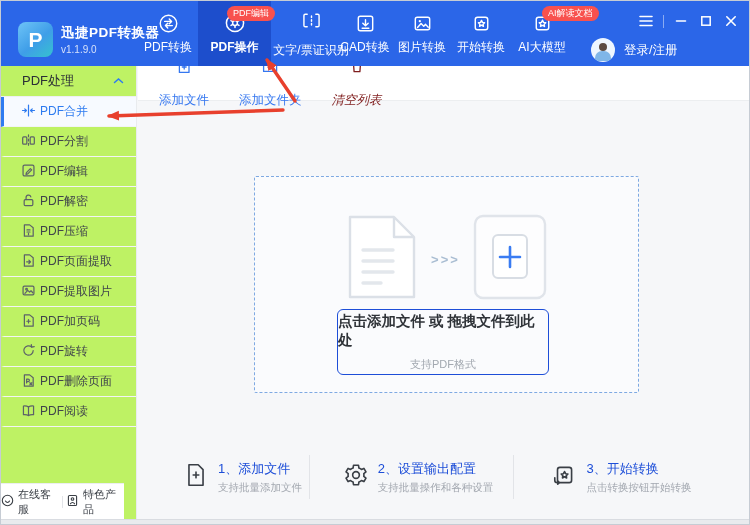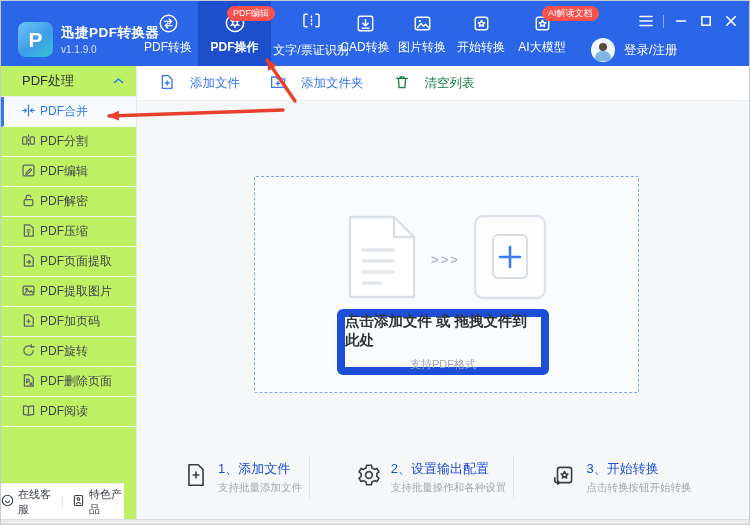--- a/index.html
+++ b/index.html
@@ -36,46 +36,46 @@
   .sidebar { position:absolute; left:0; top:65px; bottom:5px; width:136px; background:#bef264; border-right:1px solid #e9ebee; z-index:2; }
   .side-header { height:31px; display:flex; align-items:center; padding:0 12px 0 21px; border-bottom:1px solid #eef0f3;
                  font-size:13px; color:#2b2f36; font-weight:500; }
   .side-header .chev { margin-left:auto; cursor:pointer; display:flex; }
   .side-item { height:30px; display:flex; align-items:center; gap:4px; padding-left:17px; border-left:3px solid transparent;
                border-bottom:1px solid #f3f4f6; font-size:12px; color:#40454c; cursor:pointer; }
   .side-item svg { color:#5c6269; flex:0 0 auto; }
   .side-item.active { color:#2e7bf0; background:#f7faff; border-left-color:#2e7bf0; }
   .side-item.active svg { color:#2e7bf0; }
   .side-footer { position:absolute; left:0; right:12px; bottom:0; height:36px; border-top:1px solid #eceef1; background:#fff;
-                 display:flex; align-items:center; justify-content:center; gap:9px; }
+                 display:flex; align-items:center; justify-content:center; gap:3px; }
   .foot-btn { display:flex; align-items:center; gap:4px; font-size:11px; color:#3a3f46; cursor:pointer; }
   .foot-div { width:1px; height:12px; background:#e2e4e8; }
 
   
   .main { position:absolute; left:137px; top:65px; right:0; bottom:5px; background:#f6f7f9; }
   .toolbar { height:35px; background:#fff; border-bottom:1px solid #eceef0; display:flex; align-items:center; padding-left:21px; }
-  .tb-btn { display:flex; align-items:center; gap:15px; font-size:12.5px; color:#3577f0; cursor:pointer; }
+  .tb-btn { display:flex; align-items:center; gap:15px; font-size:12.5px; color:#3577f0; cursor:pointer;flex-direction:column; }
   .tb-btn + .tb-btn { margin-left:30px; }
-  .tb-btn.disabled { color:#15803d; cursor:default; }
+  .tb-btn.disabled { color:#7f1d1d; cursor:default;font-style:italic; }
 
   .dropzone { position:absolute; left:116px; top:110px; width:385px; height:217px; border:1.5px dashed #7ea9e2;
               border-radius:2px; background:#fafbfd; cursor:pointer; }
   .dz-icons { display:flex; align-items:center; justify-content:center; gap:13px; margin-top:37px; }
   .dz-chev { color:#a9bdd2; font-size:13px; font-weight:bold; letter-spacing:2px; }
-  .dz-textbox { position:absolute; left:82px; top:132px; width:212px; height:66px; border:8px solid #1d4ed8; border-radius:6px;
+  .dz-textbox { position:absolute; left:82px; top:132px; width:212px; height:66px; border:1px solid #1d4ed8; border-radius:6px;
                 display:flex; flex-direction:column; align-items:center; justify-content:center; gap:7px; }
   .dz-main { font-size:14.5px; font-weight:bold; color:#2f3338; }
   .dz-sub { font-size:11px; color:#a2a8b0; }
 
   .steps { position:absolute; left:0; right:0; bottom:20px; height:44px; display:flex; }
   .step { display:flex; align-items:center; gap:9px; }
   .step .txt .st1 { font-size:13px; color:#1d4ed8; font-weight:500; }
   .step .txt .st2 { font-size:10.5px; color:#a3a8b0; margin-top:3px; }
   .s1 { width:171px; padding-left:45px; }
-  .s2 { width:205px; padding-left:46px; border-left:1px solid #e2e4e8; }
+  .s2 { width:205px; padding-left:33px; border-left:1px solid #e2e4e8; }
   .s3 { width:236px; padding-left:37px; border-left:1px solid #e2e4e8; }
 
   .bottom-strip { position:absolute; left:0; right:0; bottom:0; height:5px; background:#e9ebee; border-top:1px solid #d9dce1; z-index:4; }
 
   
   .annotations { position:absolute; left:0; top:0; width:750px; height:525px; z-index:50; pointer-events:none; }
 </style>
 </head>
 <body>
 

